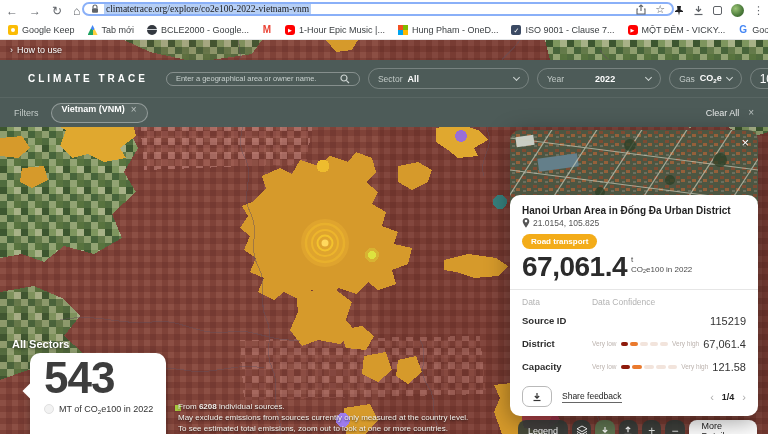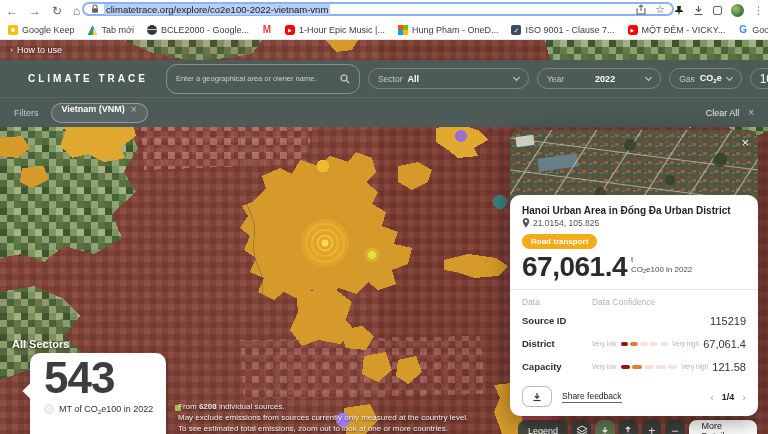--- a/index.html
+++ b/index.html
@@ -3,21 +3,21 @@
 <meta charset="utf-8">
 <style>
   * { margin:0; padding:0; box-sizing:border-box; }
   body { font-family:"Liberation Sans", sans-serif; background:#ccc; }
   .screen { position:relative; width:768px; height:434px; overflow:hidden; background:#7f4238; }
 
   
   .chrome { position:absolute; top:0; left:0; right:0; height:21px; background:#fff; z-index:10; }
   .navbtns { position:absolute; left:6px; top:0; height:21px; display:flex; align-items:center; gap:11px; color:#5f6368; font-size:12px; }
   .navbtns span { cursor:pointer; line-height:1; }
-  .url-pill { position:absolute; left:82px; top:2px; width:592px; height:14px; border:2px solid #8ab0f8; border-radius:9px; background:#fff; display:flex; align-items:center; padding:0 7px; gap:5px; }
+  .url-pill { position:absolute; left:82px; top:2px; width:592px; height:14px; border:2px solid #8ab0f8; border-radius:9px; background:#fff; display:flex; align-items:center; padding:0 7px; gap:5px;font-family:Liberation Serif, serif; }
   .url-text { font-size:9.5px; color:#202124; white-space:nowrap; overflow:hidden; }
   .url-text .sel { background:#b6cff5; padding:1px 2px; }
   .pill-right { margin-left:auto; display:flex; gap:9px; align-items:center; }
   .chrome-right { position:absolute; right:4px; top:2px; height:17px; display:flex; gap:9px; align-items:center; color:#444; }
   .sq-icon { width:9px; height:9px; border:1.5px solid #5f6368; border-radius:2px; }
   .avatar { width:13px; height:13px; border-radius:50%; background:radial-gradient(circle at 35% 35%, #9cc477, #4a7a3a 60%, #2f5228); }
   .kebab { font-size:11px; color:#5f6368; letter-spacing:0; }
 
   .bookmarks { position:absolute; top:21px; left:0; right:0; height:19px; background:#fff; border-bottom:1px solid #e4e6e8; display:flex; align-items:center; padding:0 8px; gap:13px; font-size:9px; color:#3c4043; z-index:10; white-space:nowrap; }
   .bm { display:flex; align-items:center; gap:4px; cursor:pointer; }
@@ -37,21 +37,21 @@
 
   
   .map { position:absolute; top:40px; left:0; width:768px; height:394px; z-index:0; cursor:crosshair; }
   .howto { position:absolute; top:45px; left:10px; z-index:2; display:flex; align-items:center; gap:4px; color:#fff; font-size:9px; text-shadow:0 1px 2px rgba(0,0,0,.6); cursor:pointer; }
 
   
   .appbar { position:absolute; top:60px; left:0; right:0; height:37px; background:#4d5b58; z-index:3; display:flex; align-items:center; padding:0 12px; gap:8px; }
   .hamburger { width:16px; display:flex; flex-direction:column; gap:3px; cursor:pointer; }
   .hamburger i { height:1.5px; background:#e8ecea; border-radius:1px; }
   .brand { color:#fff; font-size:10px; font-weight:bold; letter-spacing:3px; margin:0 10px 0 8px; white-space:nowrap; }
-  .search { flex:0 0 194px; height:30px; border:1px solid rgba(255,255,255,.32); border-radius:11px; display:flex; align-items:center; padding:0 9px; gap:4px; }
+  .search { flex:0 0 194px; height:14px; border:1px solid rgba(255,255,255,.32); border-radius:11px; display:flex; align-items:center; padding:0 9px; gap:4px; }
   .search input { flex:1; min-width:0; background:transparent; border:none; outline:none; color:#e8ecea; font-size:7.5px; font-family:"Liberation Sans",sans-serif; }
   .search input::placeholder { color:#c9d1cf; }
   .grp { height:21px; border:1px solid rgba(255,255,255,.24); border-radius:11px; display:flex; align-items:center; padding:0 9px; gap:5px; font-size:8.5px; color:#c2cac7; cursor:pointer; white-space:nowrap; }
   .grp .val { color:#fff; font-weight:bold; font-size:9px; }
   .grp-sector { flex:0 0 161px; }
   .grp-year { flex:0 0 70px;gap:31px; }
   .grp-gas { flex:0 0 70px; }
   .grp-yr { flex:0 0 64px; justify-content:center; gap:7px; }
   .chev { width:5px; height:5px; border-right:1.4px solid #cdd4d2; border-bottom:1.4px solid #cdd4d2; transform:rotate(45deg); margin-top:-3px; flex:0 0 auto; }
   .push { margin-left:auto; }

